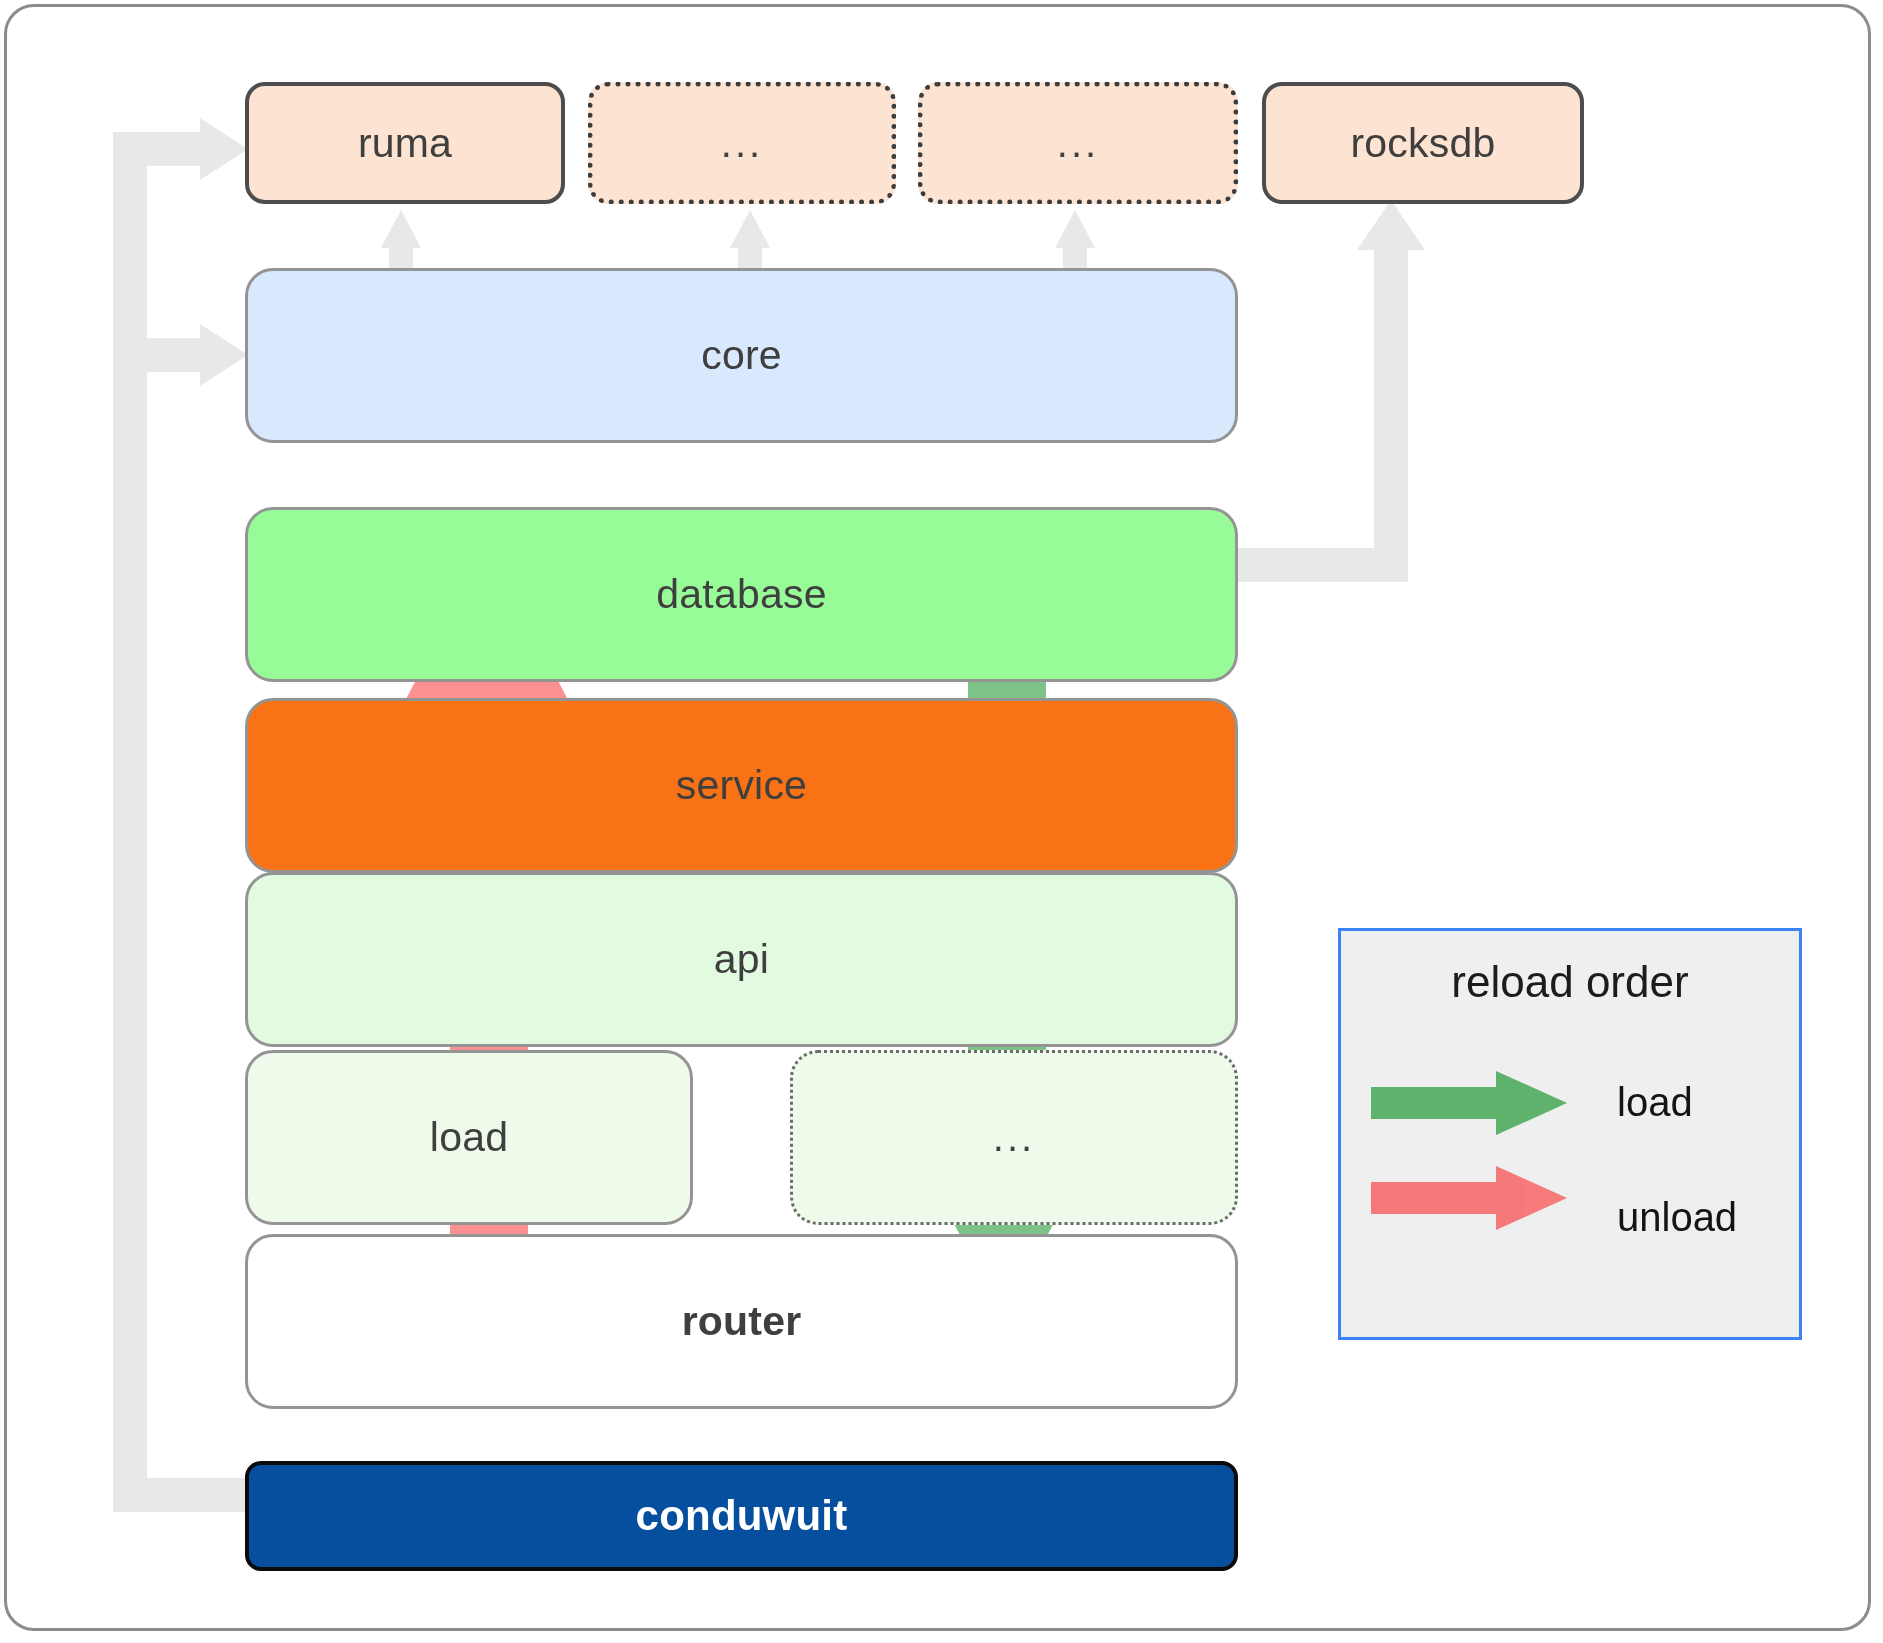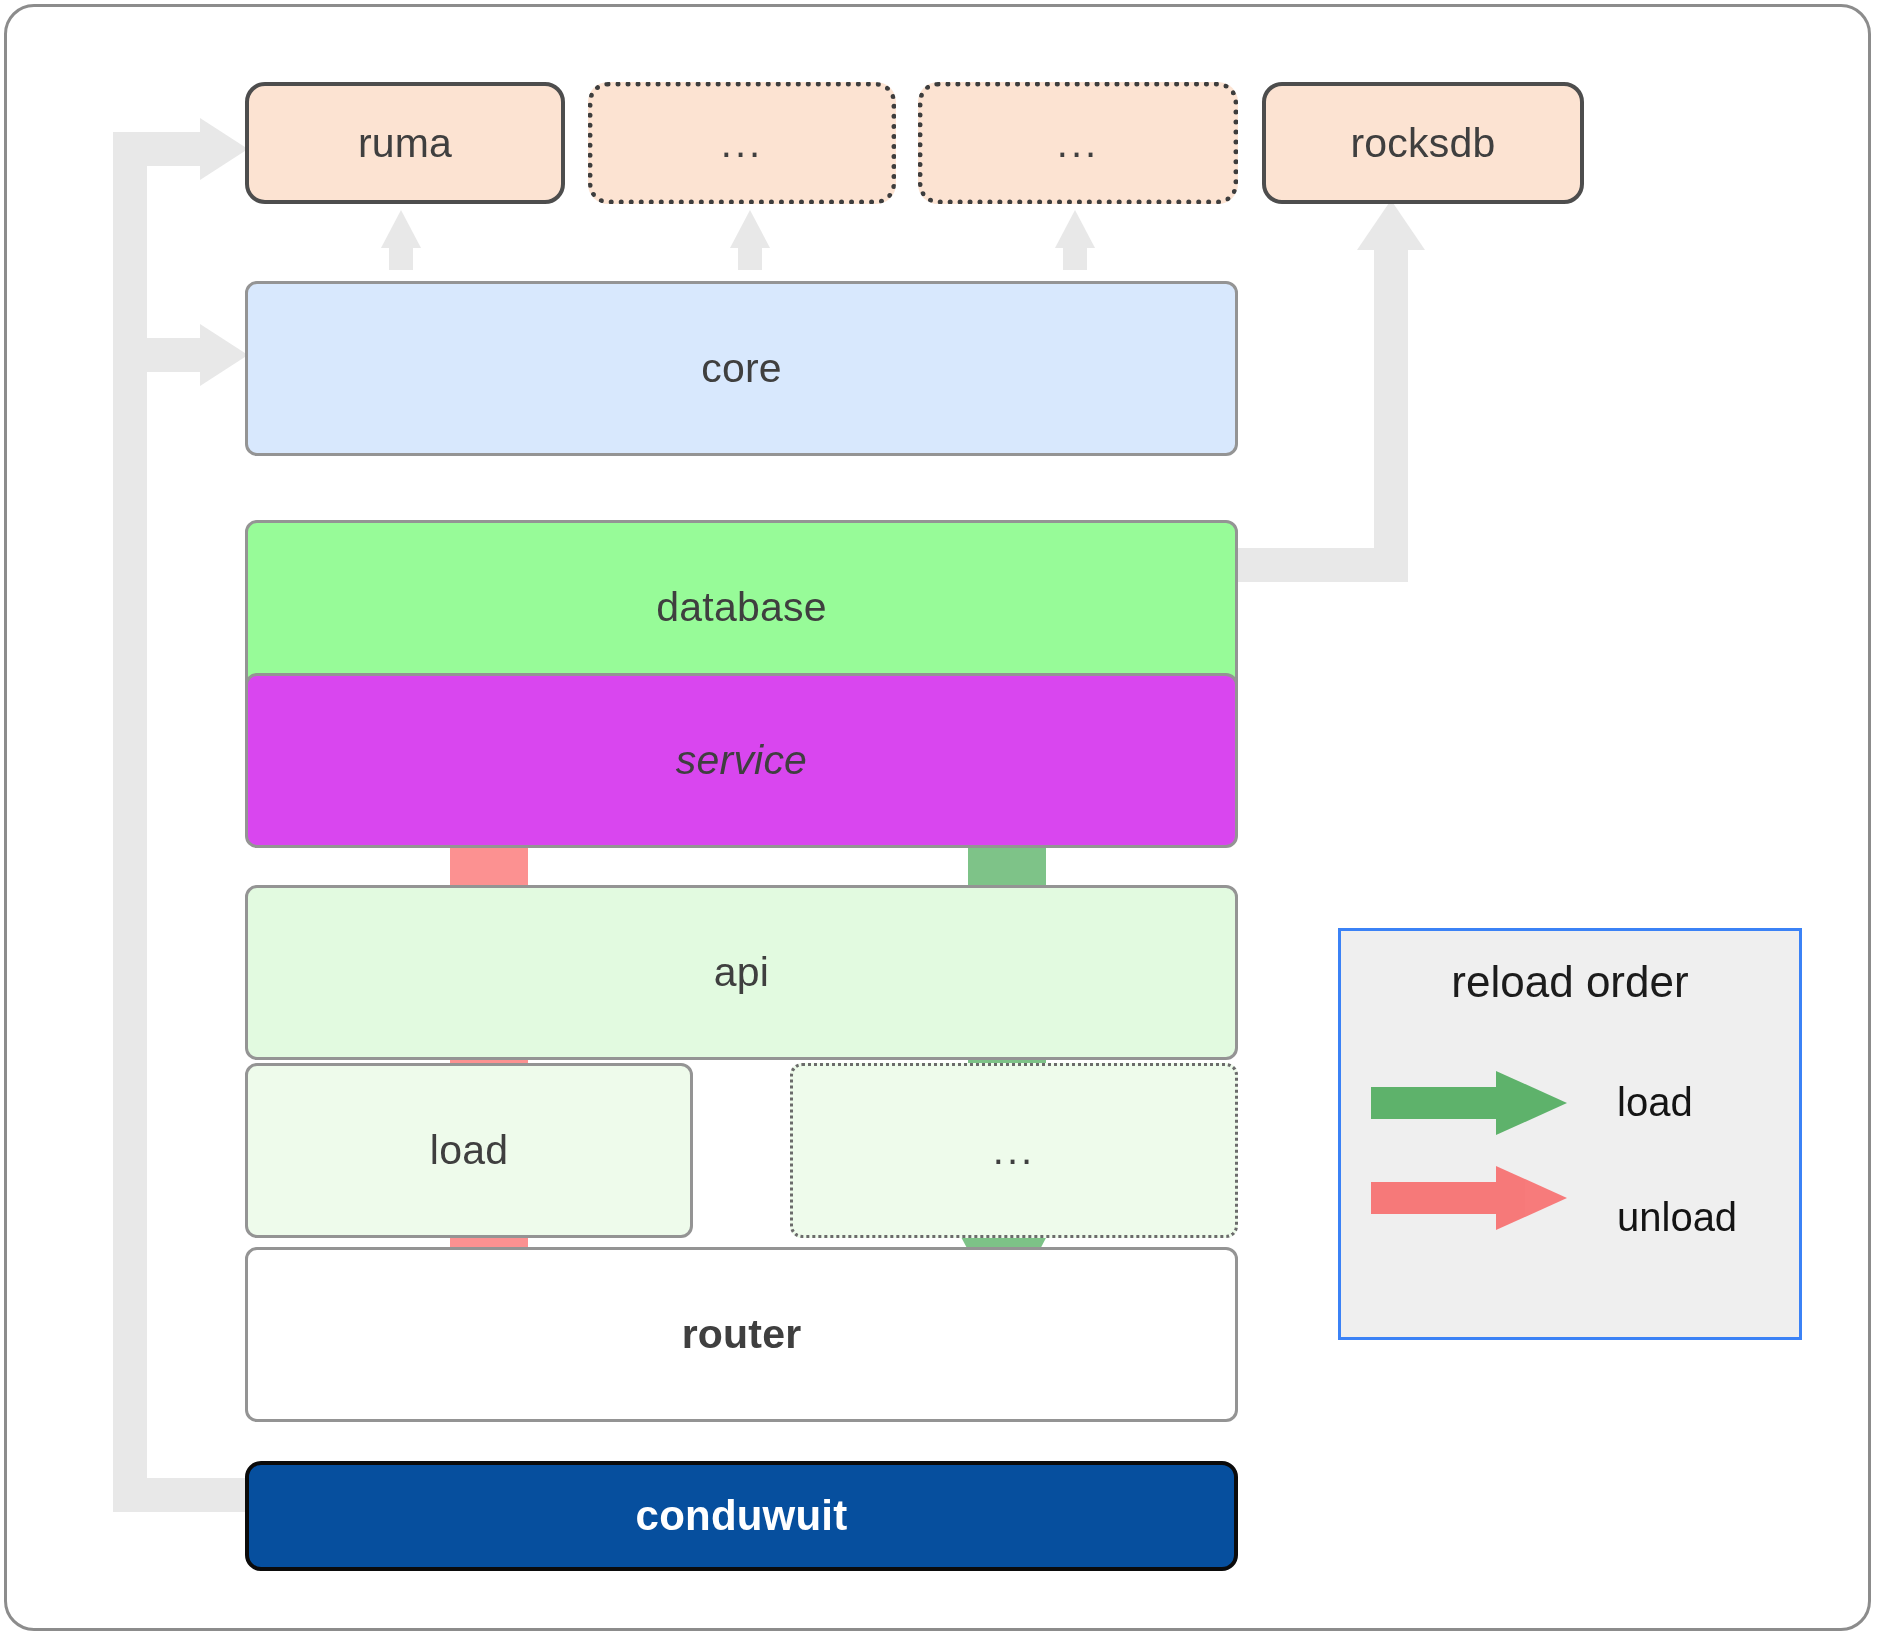--- a/index.html
+++ b/index.html
@@ -51,26 +51,25 @@
     border-style: dotted;
     border-width: 5px;
     border-color: #3d3d3d;
   }
   
   .layer {
     border: 3px solid #949494;
     height: 175px;
     left: 245px;
     width: 993px;
-    border-radius: 12px;
-    margin-top: 13px;
+    border-radius: 28px;
   }
   .layer.core     { background: #d8e8fd; top: 268px; }
   .layer.database { background: #97fb98; top: 507px; }
-  .layer.service  { background: #d946ef; top: 660px; font-style: italic; }
+  .layer.service  { background: #f97316; top: 698px; }
   .layer.api      { background: #e2fae0; top: 872px; }
   .layer.admin    { background: #eefbeb; top: 1050px; width: 448px; }
   .layer.dots     { background: #eefbeb; top: 1050px; left: 790px; width: 448px;
                     border: 3px dotted #6b6b6b; }
   .layer.router   { background: #ffffff; top: 1234px; font-weight: bold; }
 
   .conduwuit {
     left: 245px;
     top: 1461px;
     width: 993px;

